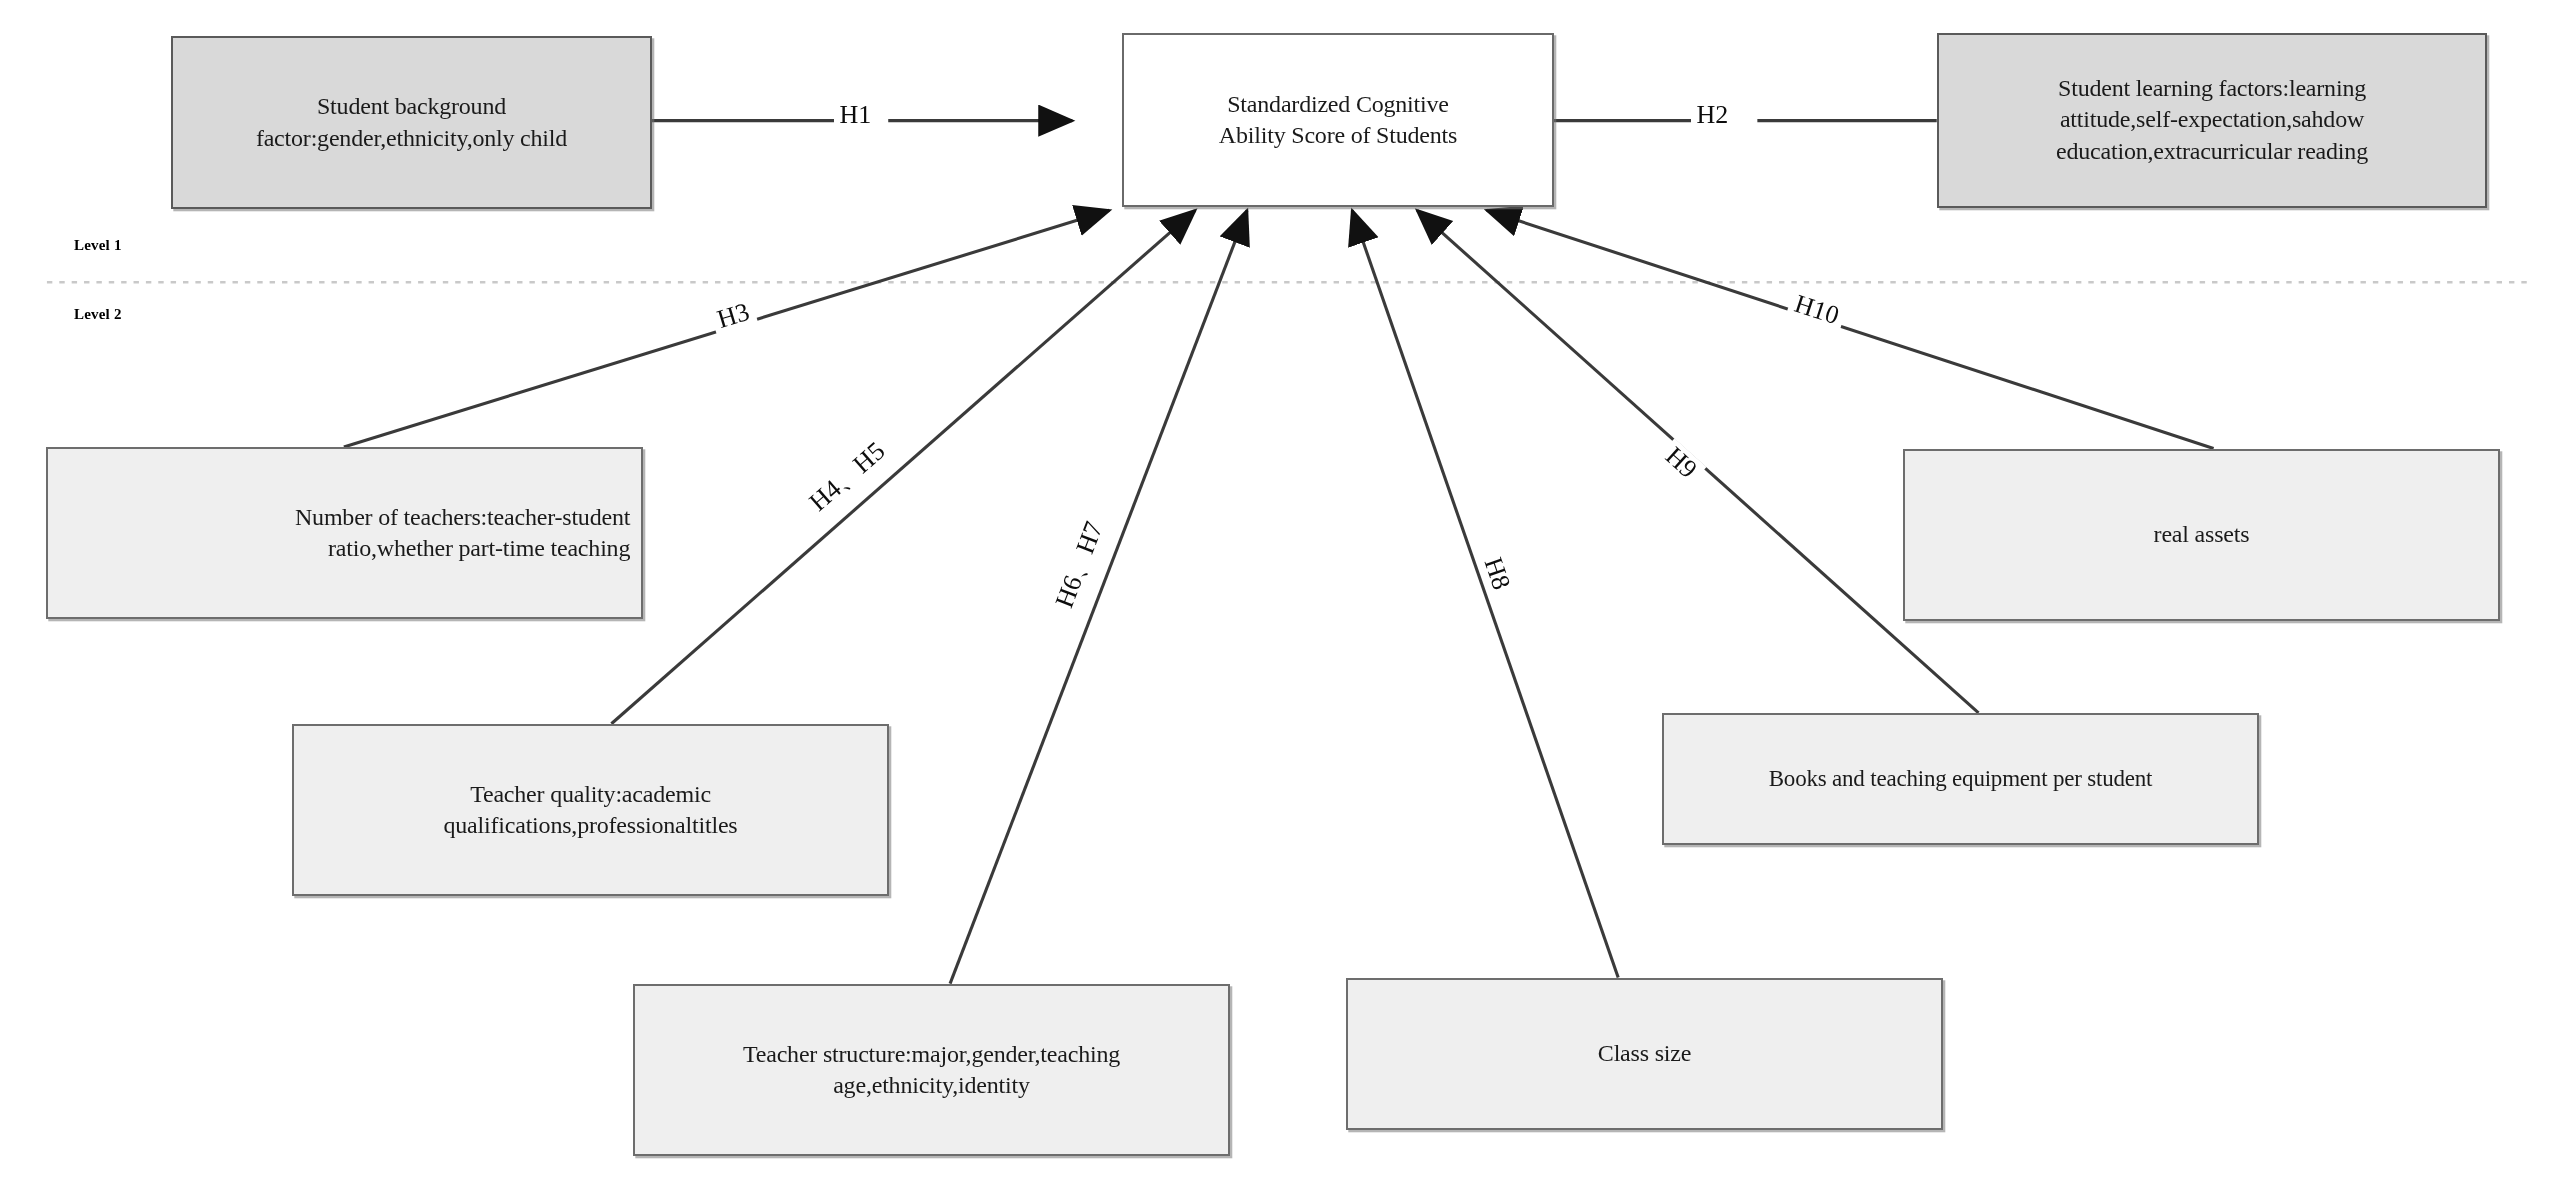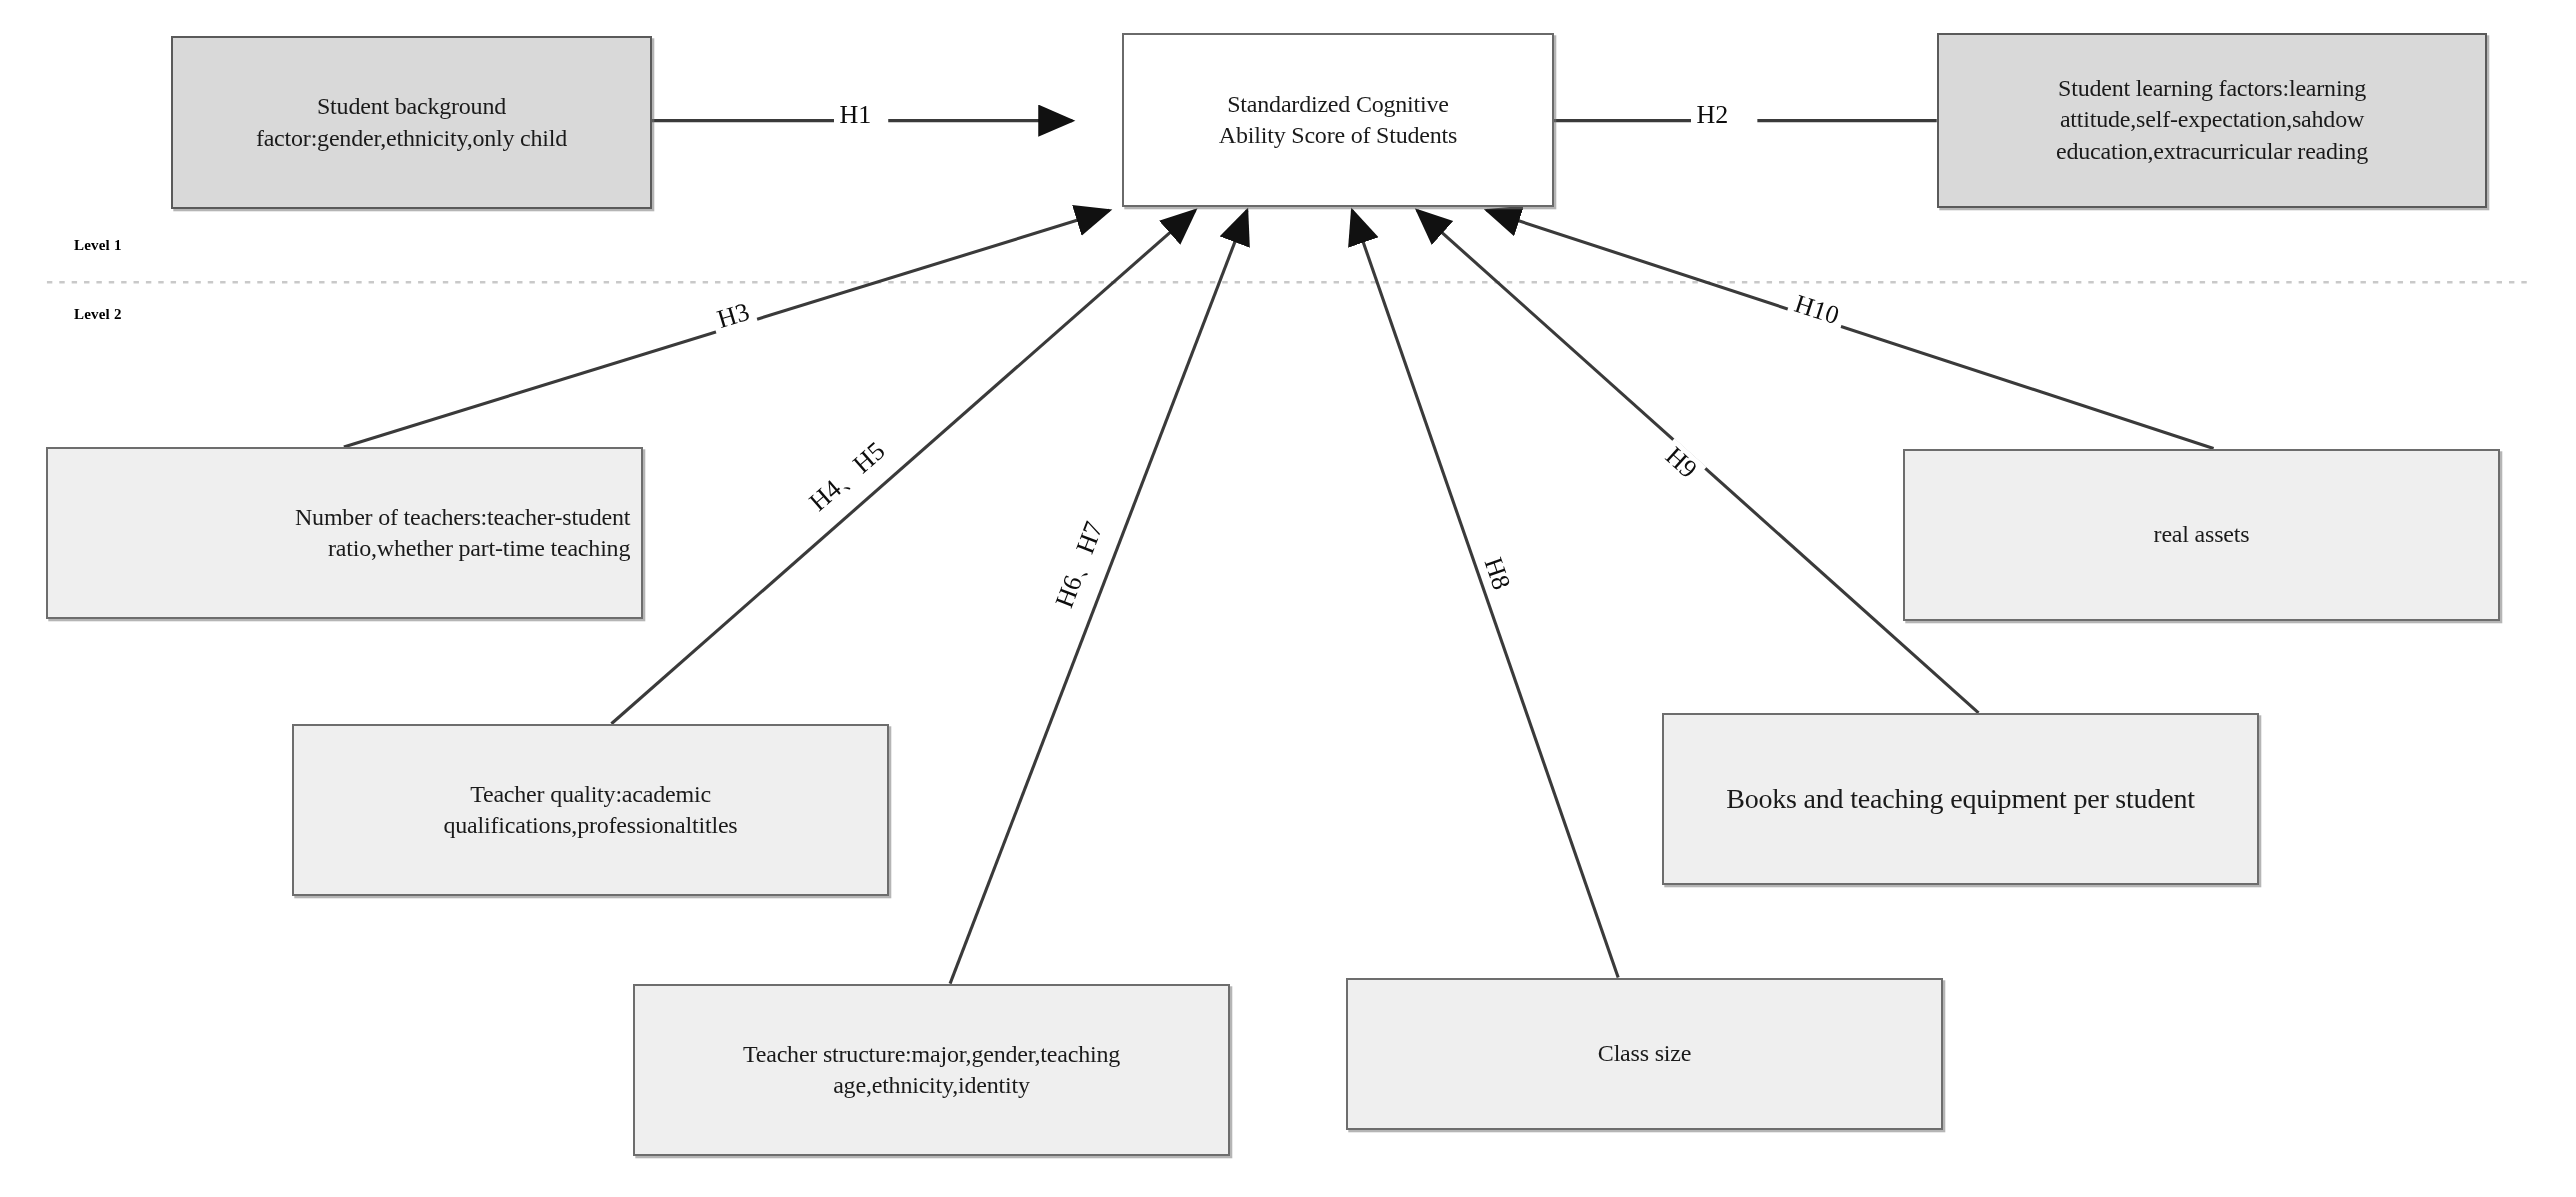--- a/index.html
+++ b/index.html
@@ -122,21 +122,21 @@
   </div>
 
   <div class="node" style="left:633px; top:984px; width:597px; height:172px;">
     <span class="txt">Teacher structure:major,gender,teaching<br>age,ethnicity,identity</span>
   </div>
 
   <div class="node" style="left:1346px; top:978px; width:597px; height:152px;align-items:center;">
     <span class="txt">Class size</span>
   </div>
 
-  <div class="node" style="left:1662px; top:713px; width:597px; height:172px; font-size:28px; padding:4.6px 3.1px;">
+  <div class="node" style="left:1662px; top:713px; width:597px; height:132px; font-size:23px; padding:4.6px 3.1px;">
     <span class="txt">Books and teaching equipment per student</span>
   </div>
 
   <div class="node" style="left:1903px; top:449px; width:597px; height:172px;">
     <span class="txt">real assets</span>
   </div>
 
   <div class="level-label" style="left:74px; top:237px;">Level 1</div>
   <div class="level-label" style="left:74px; top:306px;">Level 2</div>
 

